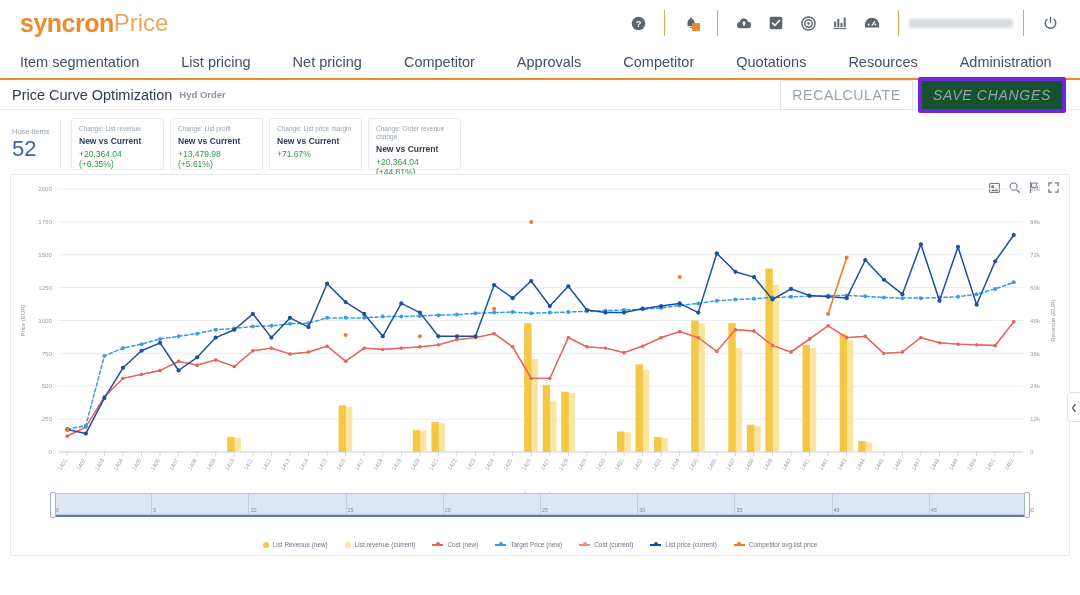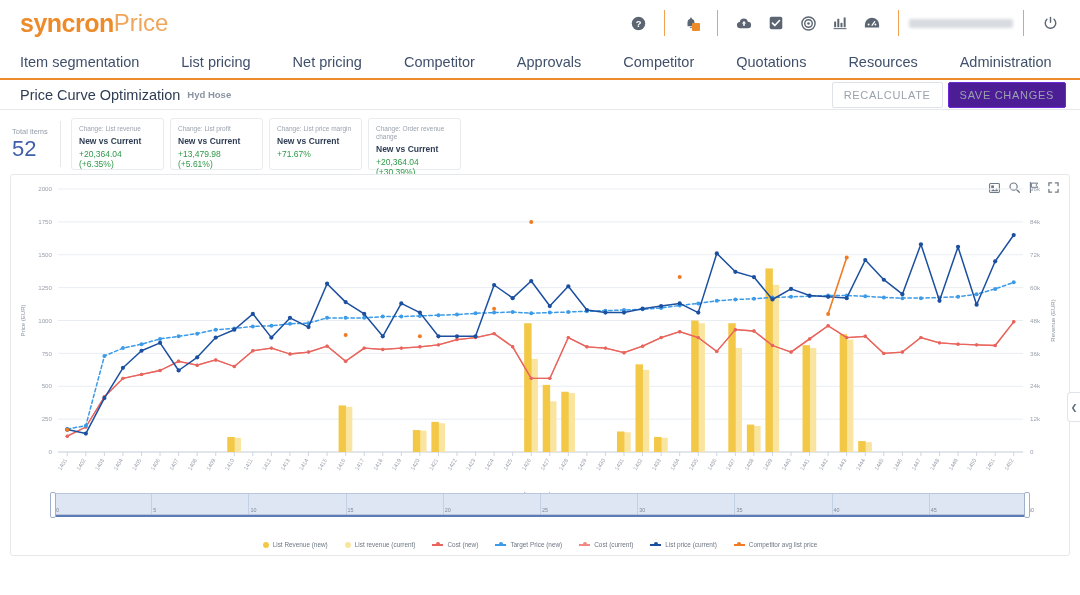--- a/index.html
+++ b/index.html
@@ -23,28 +23,28 @@
   .vdiv { width:1px; height:26px; background:#F0A250; margin:0 10px; }
   .badge { position:absolute; width:8px; height:8px; background:#ED8B2B; right:7px; bottom:7px; border-radius:1px; }
   .username { width:104px; height:9px; background:#d8dbe0; border-radius:2px; filter:blur(1.6px); color:transparent; font-size:9px; overflow:hidden; }
 
   
   .nav { height:34px; display:flex; align-items:center; gap:16px; padding:0 20px; border-bottom:2px solid #ED8B2B; }
   .nav a { color:#40506a; font-size:14.5px; text-decoration:none; padding:0 13px; white-space:nowrap; }
   .nav a:first-child { padding-left:0; }
 
   
-  .titlebar { height:30px; display:flex; align-items:center; padding:0 14px 0 20px;
+  .titlebar { height:30px; display:flex; align-items:center; padding:0 14px 0 12px;
               border-bottom:1px solid #e6e8eb; background:#fff; }
   .ptitle { font-size:14.5px; color:#2f3d54; }
   .psub { font-size:9.5px; color:#8a93a0; margin-left:7px; font-weight:bold; }
   .titlebar-spacer { flex:1; }
-  .btn { font-size:11px; letter-spacing:.7px; padding:6px 11px; border-radius:2px; cursor:pointer; }
+  .btn { font-size:14px; letter-spacing:.7px; padding:6px 11px; border-radius:2px; cursor:pointer; }
   .btn-ghost { background:#fff; border:1px solid #dfe2e6; color:#9aa2ad; }
-  .btn-grey  { background:#4c1d95; border:1px solid #6d28d9; color:#9aa2ad; margin-left:5px; }
+  .btn-grey  { background:#14532d; border:4px solid #6d28d9; color:#9aa2ad; margin-left:5px;font-style:italic; }
 
   
   .kpis { height:62px; display:flex; align-items:center; padding:6px 0 0 12px; gap:0; }
   .totalbox { width:46px; padding-right:8px; }
   .total-lbl { font-size:7.5px; color:#97a0ac; }
   .total-val { font-size:22px; color:#3f5fa8; line-height:1.05; margin-top:1px; }
   .kdivider { width:1px; height:46px; background:#e6e8eb; margin:0 10px 0 2px; }
   .kcard { width:93px; height:52px; border:1px solid #e9ecef; border-radius:3px; background:#fff;
            padding:6px 6px 0 7px; margin-right:6px; }
   .kcard-t { font-size:6.5px; color:#9aa3ae; line-height:1.2; }
@@ -185,29 +185,29 @@
   <a href="#">Competitor</a>
   <a href="#">Quotations</a>
   <a href="#">Resources</a>
   <a href="#">Administration</a>
   <a href="#">Configuration</a>
   <a href="#">Development</a>
 </nav>
 
 <div class="titlebar">
   <span class="ptitle">Price Curve Optimization</span>
-  <span class="psub">Hyd Hose</span>
+  <span class="psub">Hyd Order</span>
   <div class="titlebar-spacer"></div>
   <button class="btn btn-ghost">RECALCULATE</button>
   <button class="btn btn-grey">SAVE CHANGES</button>
 </div>
 
 <div class="kpis">
   <div class="totalbox">
-    <div class="total-lbl">Total items</div>
+    <div class="total-lbl">Hose items</div>
     <div class="total-val">52</div>
   </div>
   <div class="kdivider"></div>
 
   <div class="kcard">
     <div class="kcard-t">Change: List revenue</div>
     <div class="kcard-m">New vs Current</div>
     <div class="kcard-v">+20,364.04 (+6.35%)</div>
   </div>
   <div class="kcard">
@@ -216,21 +216,21 @@
     <div class="kcard-v">+13,479.98 (+5.61%)</div>
   </div>
   <div class="kcard">
     <div class="kcard-t">Change: List price margin</div>
     <div class="kcard-m">New vs Current</div>
     <div class="kcard-v">+71.67%</div>
   </div>
   <div class="kcard">
     <div class="kcard-t">Change: Order revenue change</div>
     <div class="kcard-m">New vs Current</div>
-    <div class="kcard-v">+20,364.04 (+30.39%)</div>
+    <div class="kcard-v">+20,364.04 (+44.81%)</div>
   </div>
 </div>
 
 <div class="panel">
 
   <div class="chart-tools">
     <span class="ti">
       <svg width="11" height="10" viewBox="0 0 12 11">
           <rect x="0.6" y="0.6" width="10.8" height="9.8" rx="1" fill="none" stroke="#707a86" stroke-width="1.2"></rect>
           <rect x="2.4" y="2.6" width="3" height="3" fill="#707a86"></rect>

